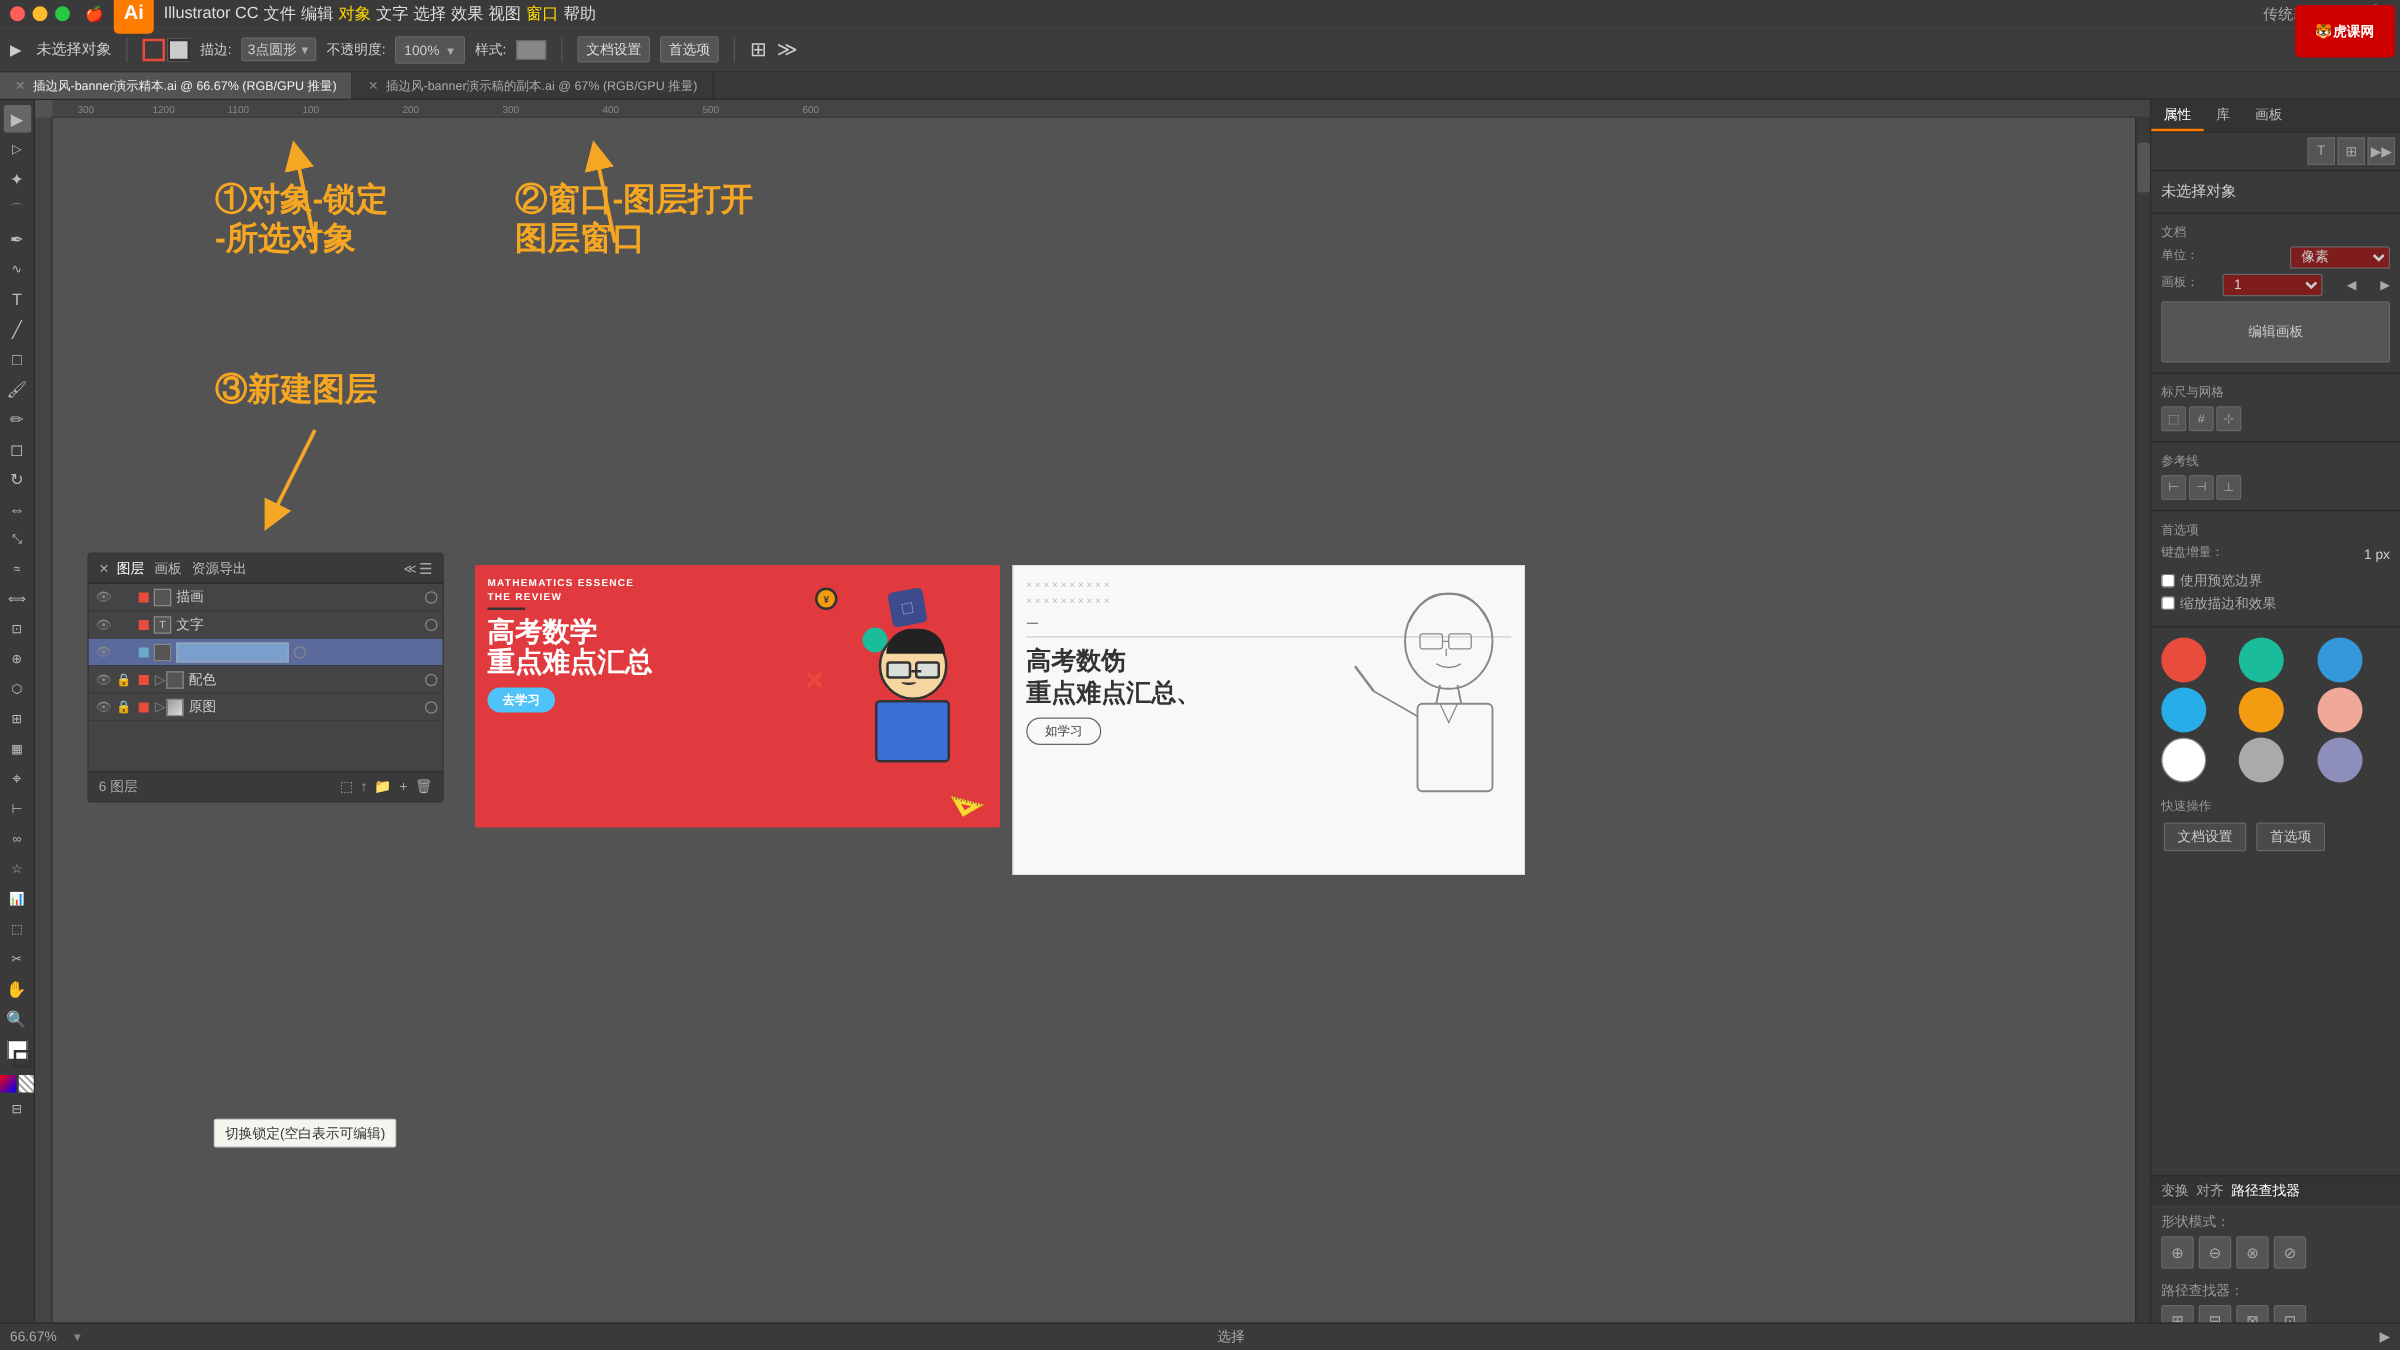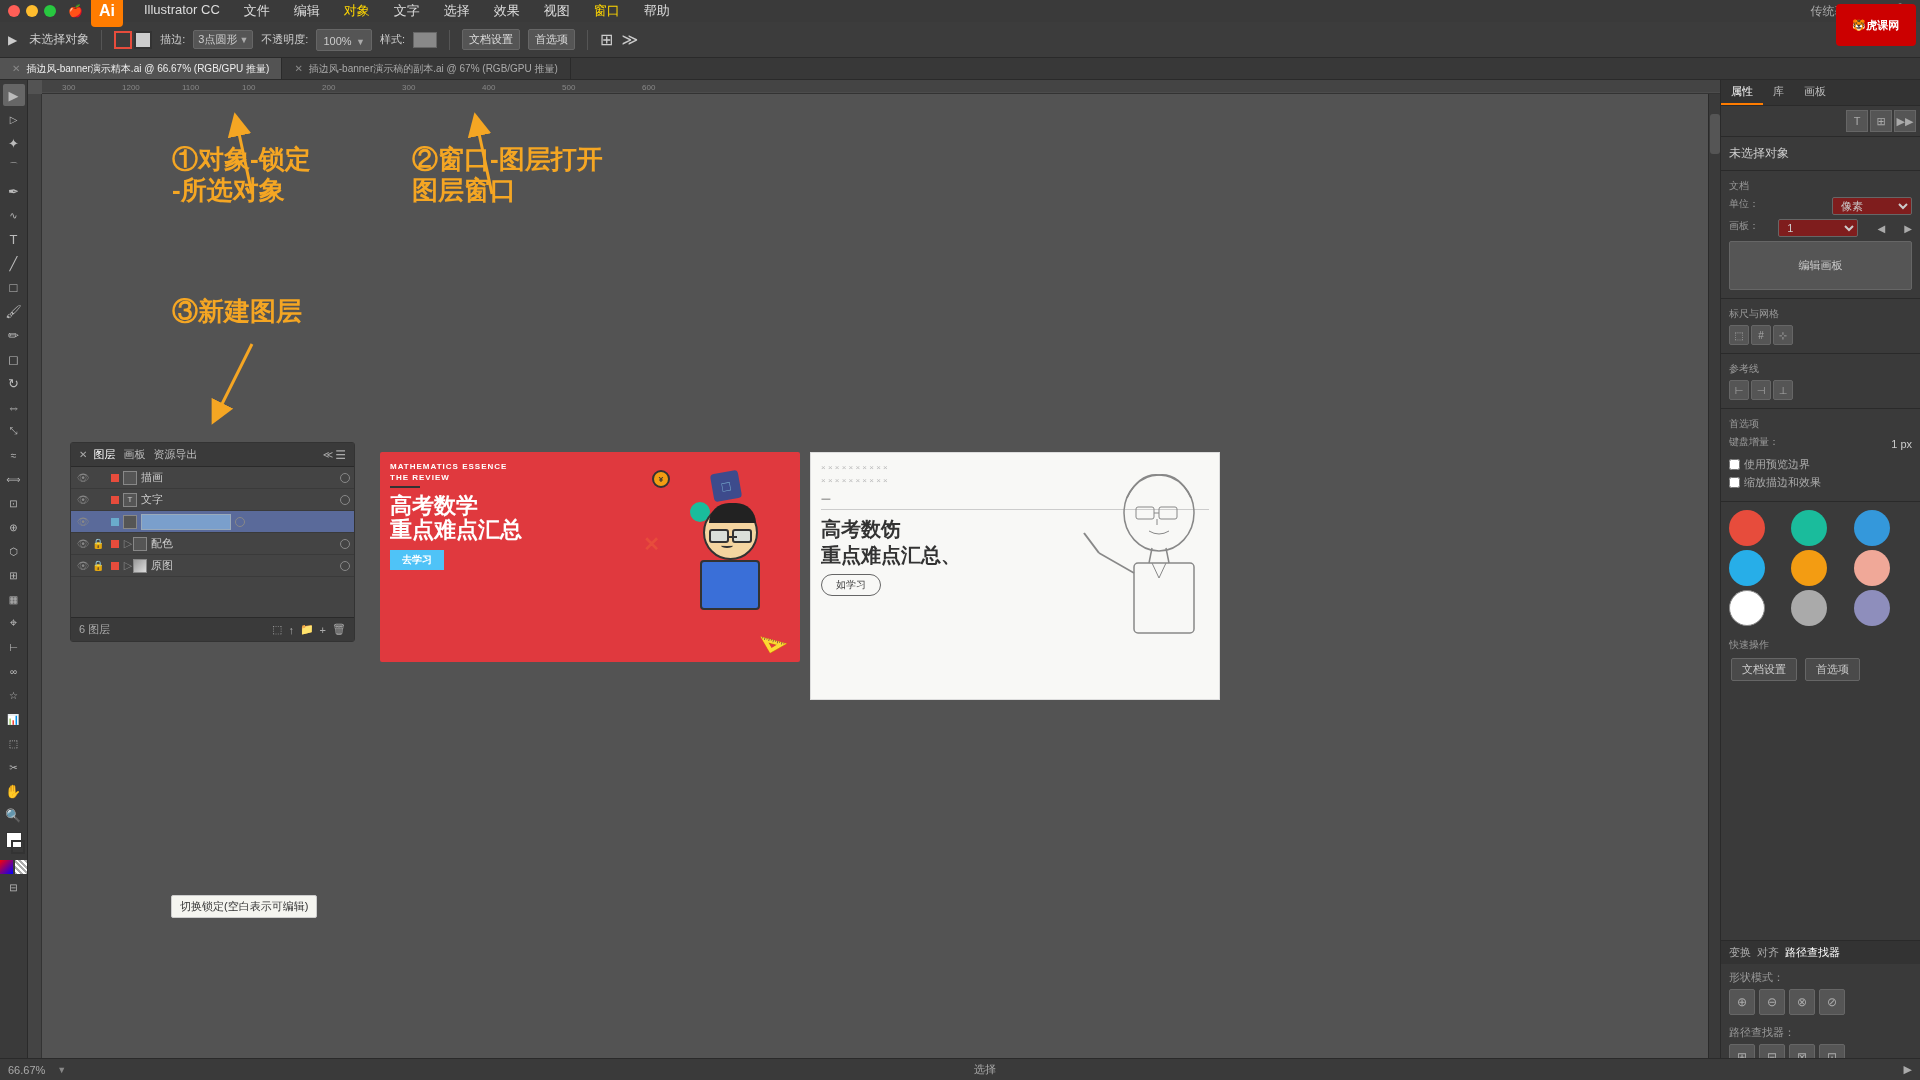--- a/index.html
+++ b/index.html
@@ -9,21 +9,21 @@
     .title-bar {
       width: 100%; height: 22px; background: #3a3a3a;
       display: flex; align-items: center; padding: 0 8px;
       font-size: 12px; color: #ccc;
     }
     .title-bar-dots { display: flex; gap: 6px; margin-right: 12px; }
     .dot { width: 12px; height: 12px; border-radius: 50%; }
     .dot-red { background: #ff5f57; }
     .dot-yellow { background: #ffbd2e; }
     .dot-green { background: #28c840; }
-    .title-bar-menus { display: flex; gap: 24px; font-size: 13px; color: #ddd; margin-left: 21px; }
+    .title-bar-menus { display: flex; gap: 4px; font-size: 13px; color: #ddd; margin-left: 8px; }
     .title-bar-menus span { cursor: pointer; }
     .title-bar-right { margin-left: auto; display: flex; align-items: center; gap: 12px; }
 
     
     .app-icon { display: flex; align-items: center; gap: 6px; }
     .ai-logo { width: 32px; height: 32px; background: #ff7c00; border-radius: 4px; display: flex; align-items: center; justify-content: center; font-weight: bold; font-size: 16px; color: #fff; }
 
     
     .toolbar {
       width: 100%; height: 32px; background: #404040;
@@ -380,21 +380,21 @@
       </svg>
 
       <div class="artboard-red">
 
         <div style="padding:10px; color:#fff; position:relative; width:100%; height:100%;">
           <div style="font-size:8px; font-weight:bold; color:#fff; letter-spacing:1px; margin-bottom:2px;">MATHEMATICS ESSENCE</div>
           <div style="font-size:8px; font-weight:bold; color:#fff; letter-spacing:1px; margin-bottom:4px;">THE REVIEW</div>
           <div style="width:30px; height:2px; background:#333; margin-bottom:6px;"></div>
           <div style="font-size:22px; font-weight:bold; color:#fff; line-height:1.1;">高考数学</div>
           <div style="font-size:22px; font-weight:bold; color:#fff; line-height:1.1;">重点难点汇总</div>
-          <div style="display:inline-block; background:#4fc3f7; border-radius:0; padding:3px 12px; margin-top:8px; font-size:10px; color:#fff; font-weight:bold;text-align:right;">去学习</div>
+          <div style="display:inline-block; background:#4fc3f7; border-radius:10px; padding:3px 12px; margin-top:8px; font-size:10px; color:#fff; font-weight:bold;text-align:right;">去学习</div>
           
           <div style="position:absolute; right:60px; top:20px; width:28px; height:28px; background:#3d4b8c; border-radius:4px; transform:rotate(-10deg); display:flex; align-items:center; justify-content:center; color:#7ac; font-size:14px;">□</div>
           <div style="position:absolute; right:90px; top:50px; width:20px; height:20px; background:#1abc9c; border-radius:50%;"></div>
           
           <div style="position:absolute; right:10px; top:10px; width:120px; height:190px; display:flex; align-items:center; justify-content:center;">
             <div style="text-align:center;">
 
               <div style="width:55px; height:55px; background:#f5d5a0; border-radius:50%; margin:0 auto; border:2px solid #333; position:relative;">
 
                 <div style="position:absolute; top:22px; left:4px; width:20px; height:14px; border:2px solid #333; border-radius:3px; background:rgba(200,230,255,0.6);"></div>

